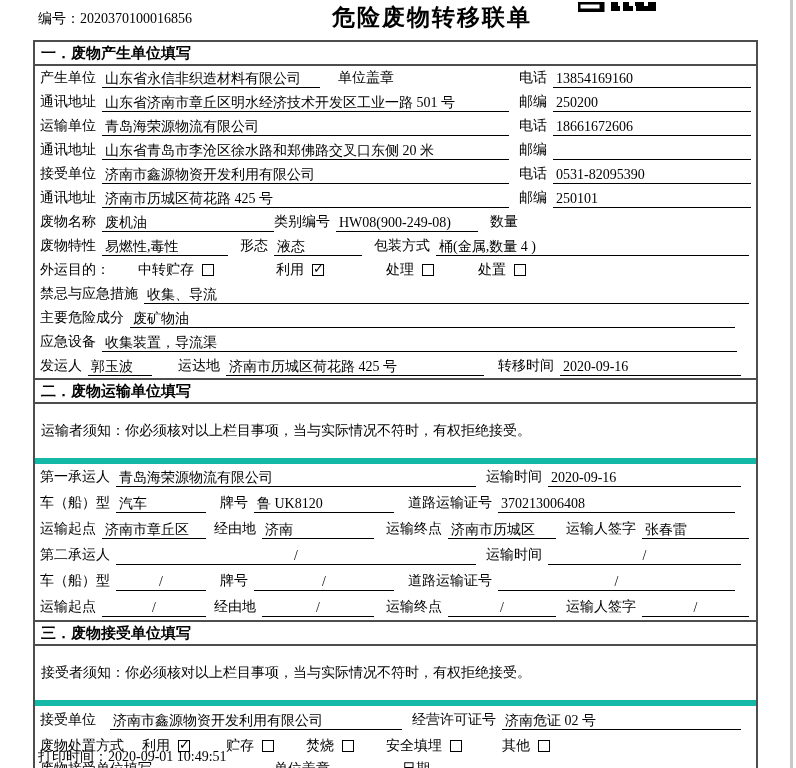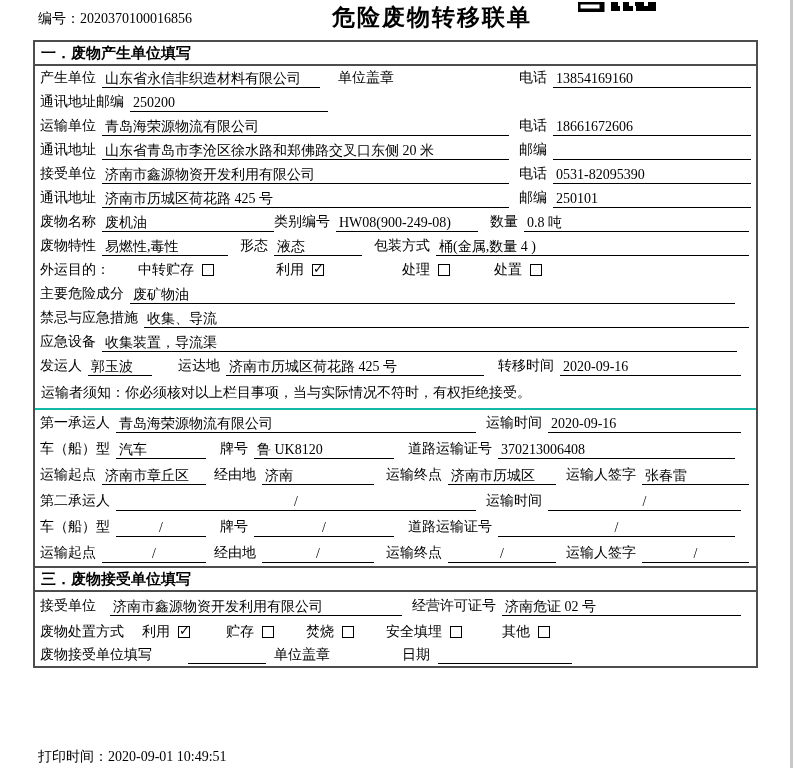--- a/index.html
+++ b/index.html
@@ -11,21 +11,21 @@
   .page-edge { position:absolute; top:0; right:3px; width:3px; height:768px; background:#c9c9c9; }
 
   .doc-no { position:absolute; left:38px; top:10px; white-space:nowrap; }
   .doc-title { position:absolute; left:332px; top:2px; font-size:23px; font-weight:bold; letter-spacing:2px; white-space:nowrap; }
   .qr { position:absolute; left:578px; top:0; }
 
   .form { position:absolute; left:33px; top:40px; width:725px; border:2px solid #4d4d4d; box-sizing:border-box; background:#fff; }
 
   .sec-head { font-weight:bold; font-size:15px; height:22px; line-height:22px; padding:0 6px; border-bottom:2px solid #4d4d4d; }
   .sec-head.mid { border-top:2px solid #4d4d4d; }
-  .notice { height:30px; line-height:30px; padding:0 6px; border-bottom:2px solid #14b8a6; white-space:nowrap; }
+  .notice { height:30px; line-height:30px; padding:12px 6px; border-bottom:6px solid #14b8a6; white-space:nowrap; }
 
   .row { display:flex; align-items:center; padding:0 5px; box-sizing:border-box; white-space:nowrap; }
   .h24 { height:24px; }  .h26 { height:26px; }  .h28 { height:28px; }  .h23 { height:23px; }
   .lbl { white-space:nowrap; flex:0 0 auto; }
   .val {
     border-bottom:1px solid #000; height:19px; line-height:19px;
     padding:0 3px; box-sizing:border-box; margin-left:6px;
     white-space:nowrap; overflow:hidden; flex:0 0 auto;
   }
   .fill { flex:1 1 auto; }
@@ -76,20 +76,21 @@
     <span class="lbl">产生单位</span>
     <span class="val" style="width:218px">山东省永信非织造材料有限公司</span>
     <span class="lbl" style="margin-left:18px">单位盖章</span>
     <span class="sp"></span>
     <span class="lbl">电话</span>
     <span class="val" style="width:198px">13854169160</span>
   </div>
 
   <div class="row h24">
     <span class="lbl">通讯地址</span>
+    <span class="val fill" style="margin-right:10px">山东省济南市章丘区明水经济技术开发区工业一路 501 号</span>
     <span class="lbl">邮编</span>
     <span class="val" style="width:198px">250200</span>
   </div>
 
   <div class="row h24">
     <span class="lbl">运输单位</span>
     <span class="val fill" style="margin-right:10px">青岛海荣源物流有限公司</span>
     <span class="lbl">电话</span>
     <span class="val" style="width:198px">18661672606</span>
   </div>
@@ -114,21 +115,20 @@
     <span class="lbl">邮编</span>
     <span class="val" style="width:198px">250101</span>
   </div>
 
   <div class="row h24">
     <span class="lbl">废物名称</span>
     <span class="val" style="width:172px">废机油</span>
     <span class="lbl" style="margin-left:0">类别编号</span>
     <span class="val" style="width:142px">HW08(900-249-08)</span>
     <span class="lbl" style="margin-left:12px">数量</span>
-    <span class="val fill" style="margin-right:2px">0.8 吨</span>
   </div>
 
   <div class="row h24">
     <span class="lbl">废物特性</span>
     <span class="val" style="width:126px">易燃性,毒性</span>
     <span class="lbl" style="margin-left:12px">形态</span>
     <span class="val" style="width:88px">液态</span>
     <span class="lbl" style="margin-left:12px">包装方式</span>
     <span class="val fill" style="margin-right:2px">桶(金属,数量 4 )</span>
   </div>
@@ -136,54 +136,55 @@
   <div class="row h24">
     <span class="lbl">外运目的：</span>
     <span class="opt" style="margin-left:28px">
       <span class="lbl">中转贮存</span>
       <span class="cb" data-checked="false"></span>
     </span>
     <span class="opt" style="margin-left:62px">
       <span class="lbl">利用</span>
       <span class="cb" data-checked="true"></span>
     </span>
-    <span class="opt" style="margin-left:78px">
+    <span class="opt" style="margin-left:62px">
       <span class="lbl">处理</span>
       <span class="cb" data-checked="false"></span>
     </span>
     <span class="opt" style="margin-left:44px">
       <span class="lbl">处置</span>
       <span class="cb" data-checked="false"></span>
     </span>
   </div>
 
   <div class="row h24">
+    <span class="lbl">禁忌与应急措施</span>
+    <span class="val fill" style="margin-right:2px">收集、导流</span>
+  </div>
+
+  <div class="row h24">
     <span class="lbl">主要危险成分</span>
     <span class="val fill" style="margin-right:16px">废矿物油</span>
-  </div>
-
-  <div class="row h24">
-    <span class="lbl">禁忌与应急措施</span>
-    <span class="val fill" style="margin-right:2px">收集、导流</span>
   </div>
 
   <div class="row h24">
     <span class="lbl">应急设备</span>
     <span class="val fill" style="margin-right:14px">收集装置，导流渠</span>
   </div>
 
   <div class="row h24">
     <span class="lbl">发运人</span>
     <span class="val" style="width:64px">郭玉波</span>
     <span class="lbl" style="margin-left:26px">运达地</span>
     <span class="val" style="width:258px">济南市历城区荷花路 425 号</span>
     <span class="lbl" style="margin-left:14px">转移时间</span>
     <span class="val fill" style="margin-right:10px">2020-09-16</span>
   </div>
 
+  <div class="sec-head mid">二．废物运输单位填写</div>
   <div class="notice">运输者须知：你必须核对以上栏目事项，当与实际情况不符时，有权拒绝接受。</div>
 
   <div class="row h26">
     <span class="lbl">第一承运人</span>
     <span class="val" style="width:360px">青岛海荣源物流有限公司</span>
     <span class="lbl" style="margin-left:10px">运输时间</span>
     <span class="val fill" style="margin-right:10px">2020-09-16</span>
   </div>
 
   <div class="row h26">
@@ -227,20 +228,21 @@
     <span class="val ctr" style="width:104px">/</span>
     <span class="lbl" style="margin-left:8px">经由地</span>
     <span class="val ctr" style="width:112px">/</span>
     <span class="lbl" style="margin-left:12px">运输终点</span>
     <span class="val ctr" style="width:108px">/</span>
     <span class="lbl" style="margin-left:10px">运输人签字</span>
     <span class="val fill ctr" style="margin-right:2px">/</span>
   </div>
 
   <div class="sec-head mid">三．废物接受单位填写</div>
+  <div class="notice">接受者须知：你必须核对以上栏目事项，当与实际情况不符时，有权拒绝接受。</div>
 
   <div class="row h28">
     <span class="lbl">接受单位</span>
     <span class="val" style="width:292px;margin-left:14px">济南市鑫源物资开发利用有限公司</span>
     <span class="lbl" style="margin-left:10px">经营许可证号</span>
     <span class="val fill" style="margin-right:10px">济南危证 02 号</span>
   </div>
 
 
   <div class="row h23">

